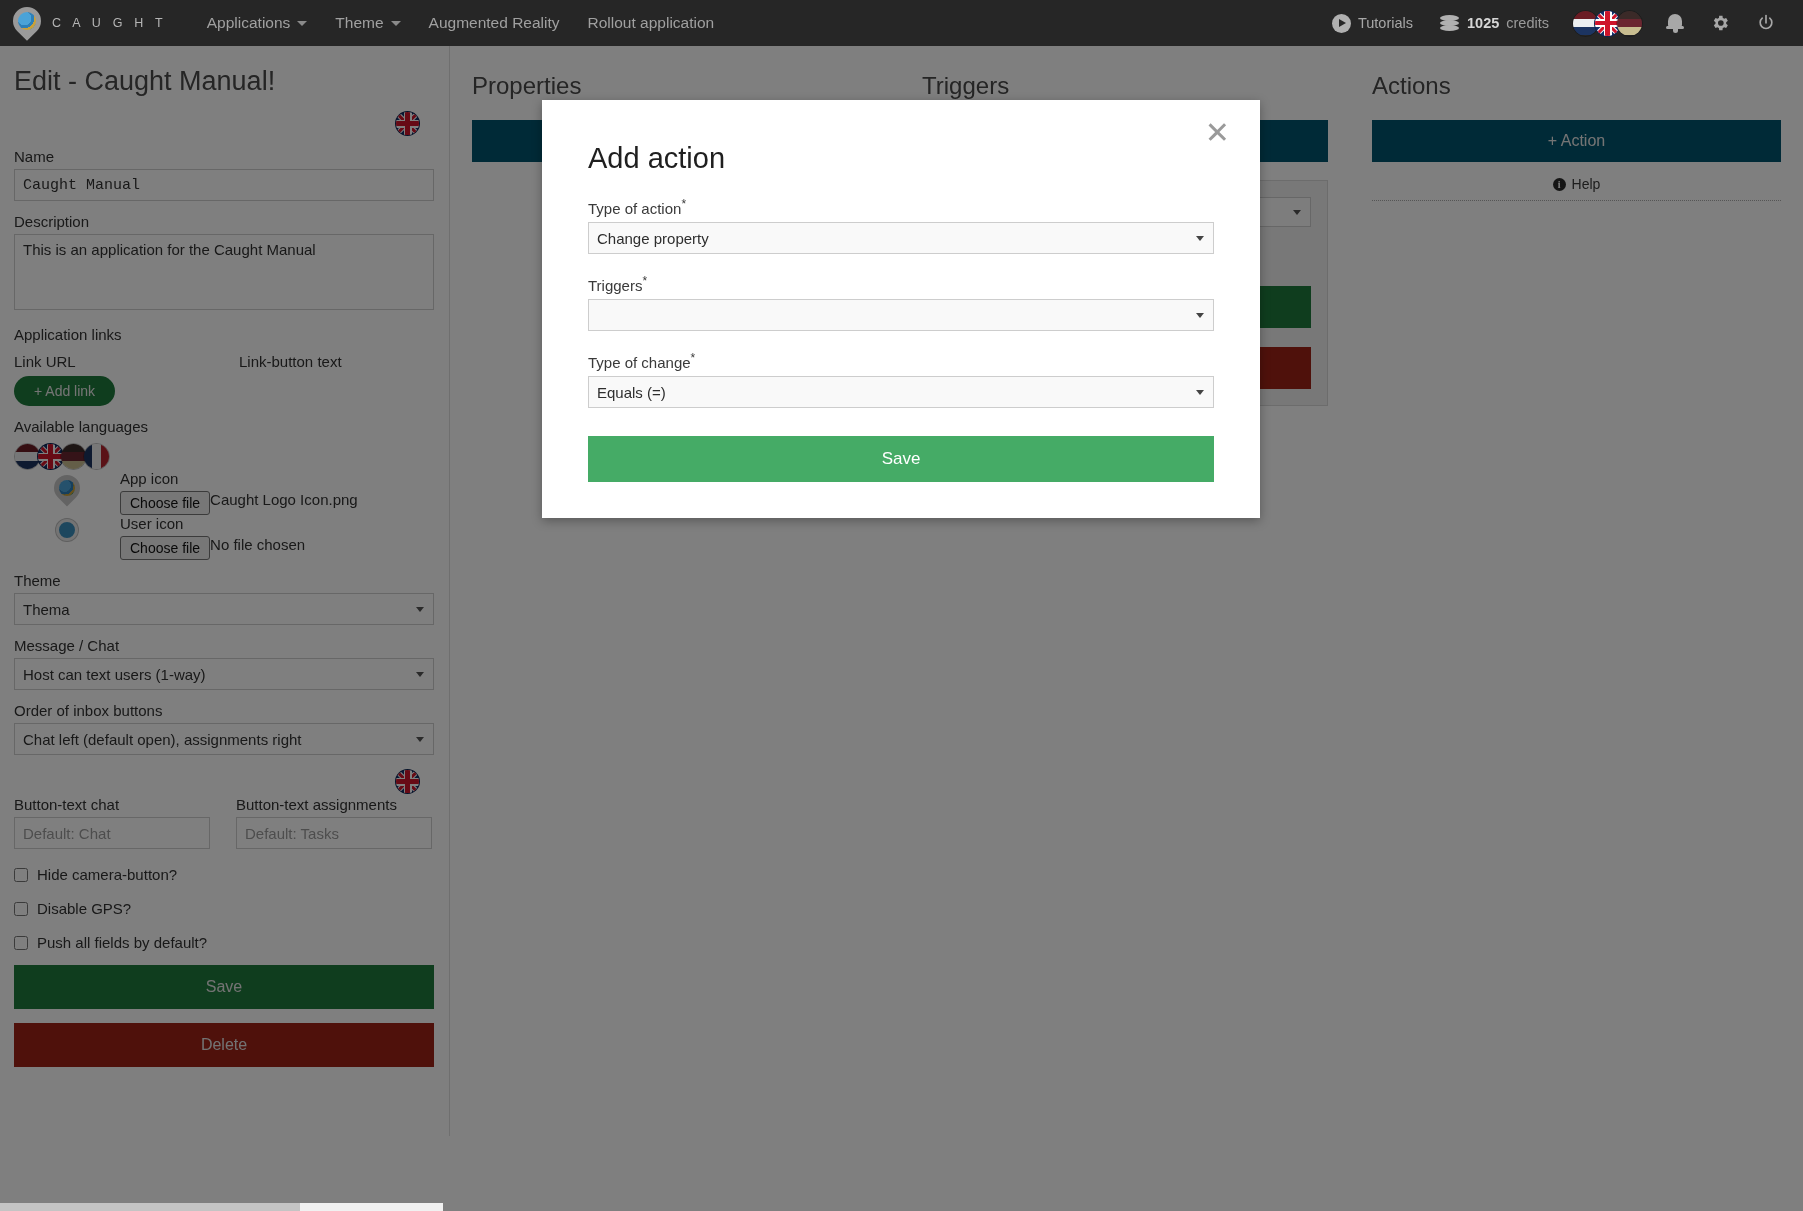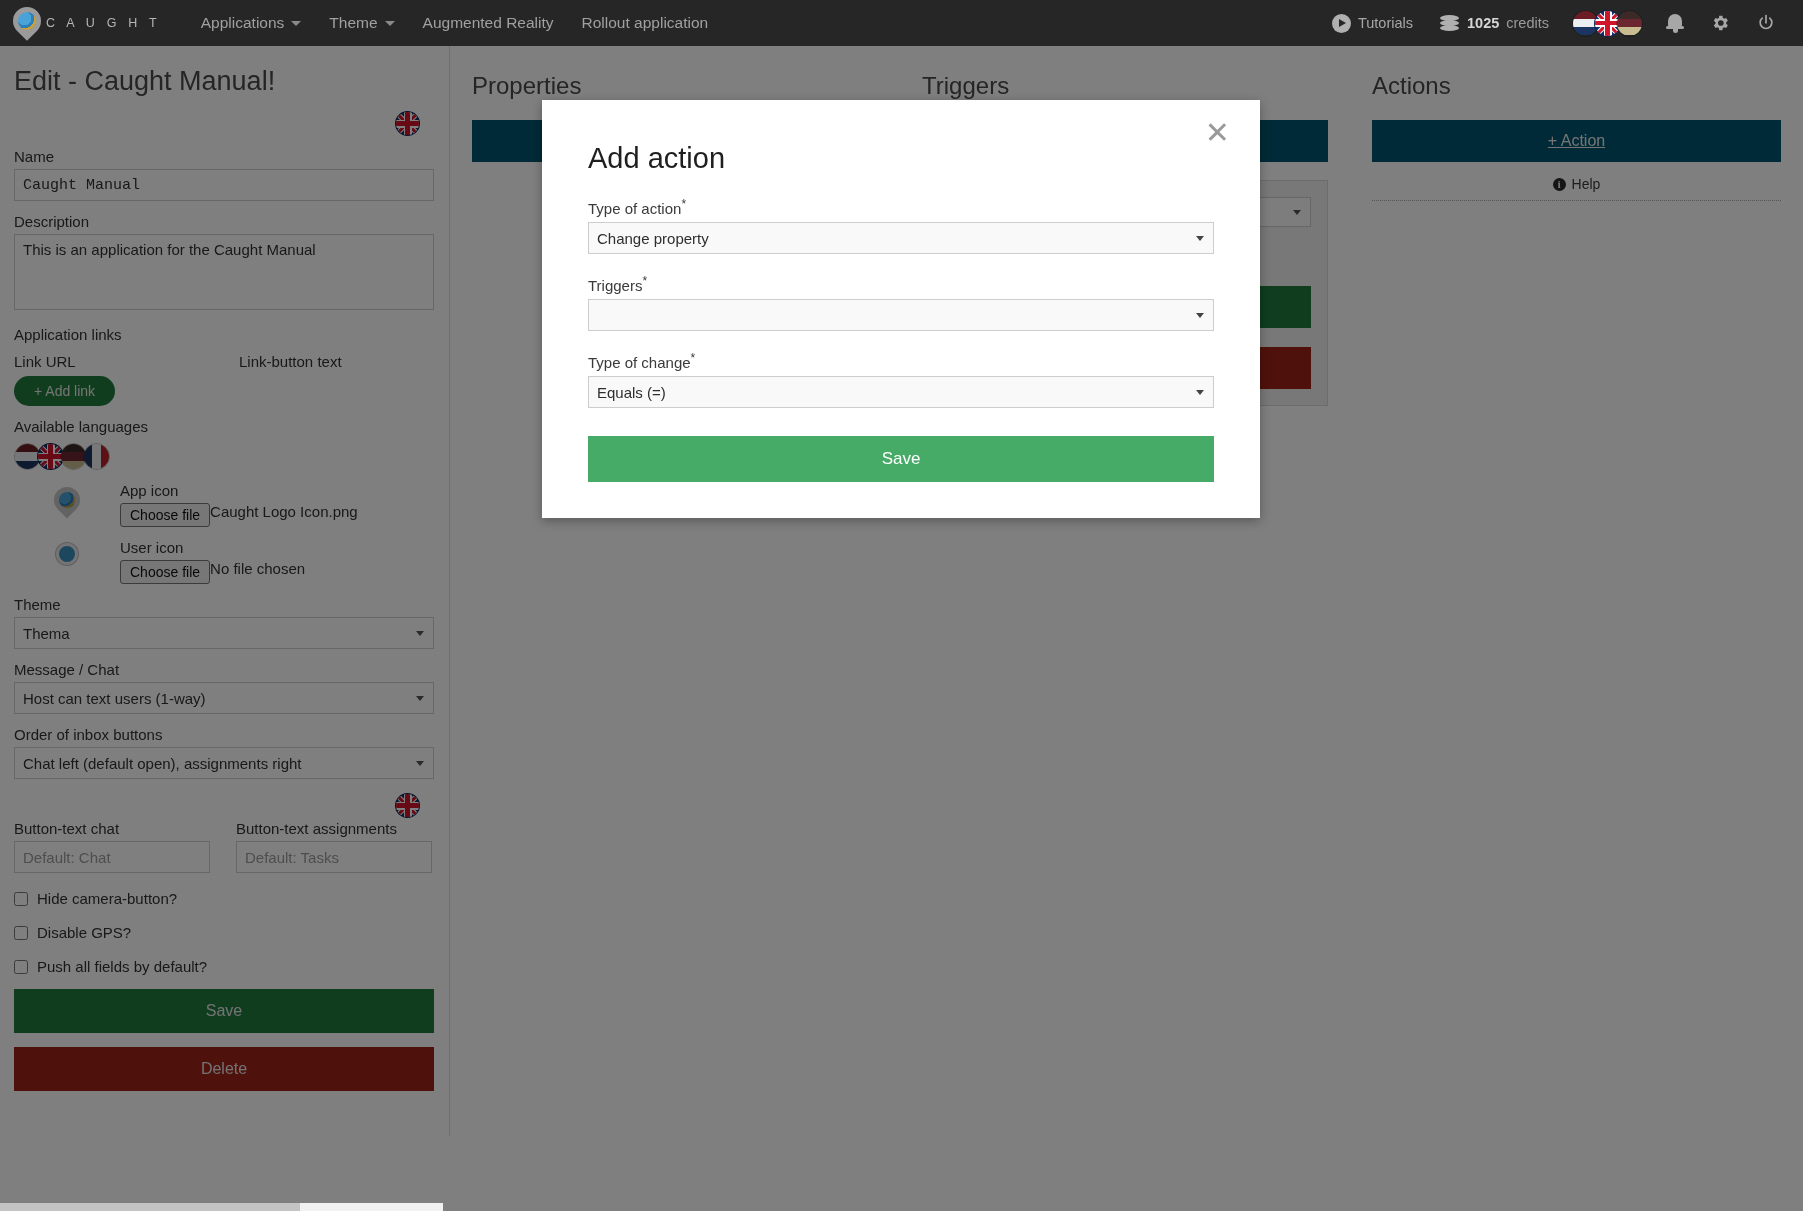--- a/index.html
+++ b/index.html
@@ -28,21 +28,21 @@
     position: absolute; top: 1px; left: 1px;
   }
   .pin-inner {
     position: absolute; top: 5px; left: 5px;
     width: 18px; height: 18px; border-radius: 50%;
     background: radial-gradient(circle at 35% 35%, #4aa3d8 0 42%, #2c7fb8 43% 60%, #c8a13a 61% 75%, #3f8f4b 76% 100%);
     transform: rotate(45deg);
   }
   .brand-text {
     color: #b5b5b5; font-size: 12.5px; letter-spacing: 4.2px;
-    margin-left: 4px; font-weight: 400;
+    margin-left: 10px; font-weight: 400;
   }
   .navitem {
     color: #a0a0a0; font-size: 15.5px; padding: 0 14px;
     display: flex; align-items: center; gap: 7px; height: 46px;
     cursor: pointer; white-space: nowrap;
   }
   .caret-down {
     width: 0; height: 0; border-left: 5px solid transparent;
     border-right: 5px solid transparent; border-top: 5px solid #8a8a8a;
   }
@@ -172,21 +172,21 @@
   .link-head .c1 { width: 225px; }
   .btn-addlink {
     margin-top: 6px; background: #1e7a3c; color: #e9e9e9;
     border: none; border-radius: 16px; height: 30px; padding: 0 20px;
     font-size: 14px; cursor: pointer; font-family: "Liberation Sans", sans-serif;
   }
   .lang-row { display:flex; align-items:center; margin-top: 8px; gap: 0px;}
   .lang-row .flag { width: 27px; height: 27px; }
   .lang-row .flag + .flag { margin-left: -4px; }
 
-  .iconrow { display:flex; align-items:flex-start; margin-top: 12px; }
+  .iconrow { display:flex; align-items:flex-start; }
   .iconrow .thumbcol { width: 106px; display:flex; justify-content:center; padding-top: 4px; }
   .mini-pin { width: 28px; height: 34px; position: relative; }
   .mini-pin .pin { background:#c7c7c7; width:26px; height:26px; }
   .mini-pin .pin-inner { width:16px; height:16px; top:5px; left:5px; }
   .blue-dot {
     width: 22px; height: 22px; border-radius: 50%;
     background: #3b8fbc; border: 3px solid #e8e8e8; box-shadow: 0 0 0 1px #bdbdbd;
   }
   .filelabel { font-size: 15px; color:#333; margin-bottom: 4px; }
   .filerow { display:flex; gap: 0; }
@@ -230,21 +230,20 @@
   .col {
     position: absolute; top: 0;
     padding: 16px 22px;
   }
   .col-title { font-size: 24px; color:#4a4a4a; font-weight:400; margin: 10px 0 20px 0; }
   .teal-btn {
     width: 100%; height: 42px; background:#00556e; color:#e8e8e8;
     border:none; font-size:16px; cursor:pointer; display:flex;
     align-items:center; justify-content:center;
     font-family: "Liberation Sans", sans-serif;
-    text-decoration: underline;
   }
   .help-row {
     display:flex; align-items:center; justify-content:center; gap:6px;
     font-size: 14px; color:#3a3a3a; margin-top: 14px;
     border-bottom: 1px dotted #aaa; padding-bottom: 8px;
   }
   .info-icon {
     width: 13px; height: 13px; border-radius:50%; background:#2b2b2b;
     color:#fff; font-size:10px; line-height:13px; text-align:center;
     font-family:"Liberation Serif", serif; font-weight:bold;

